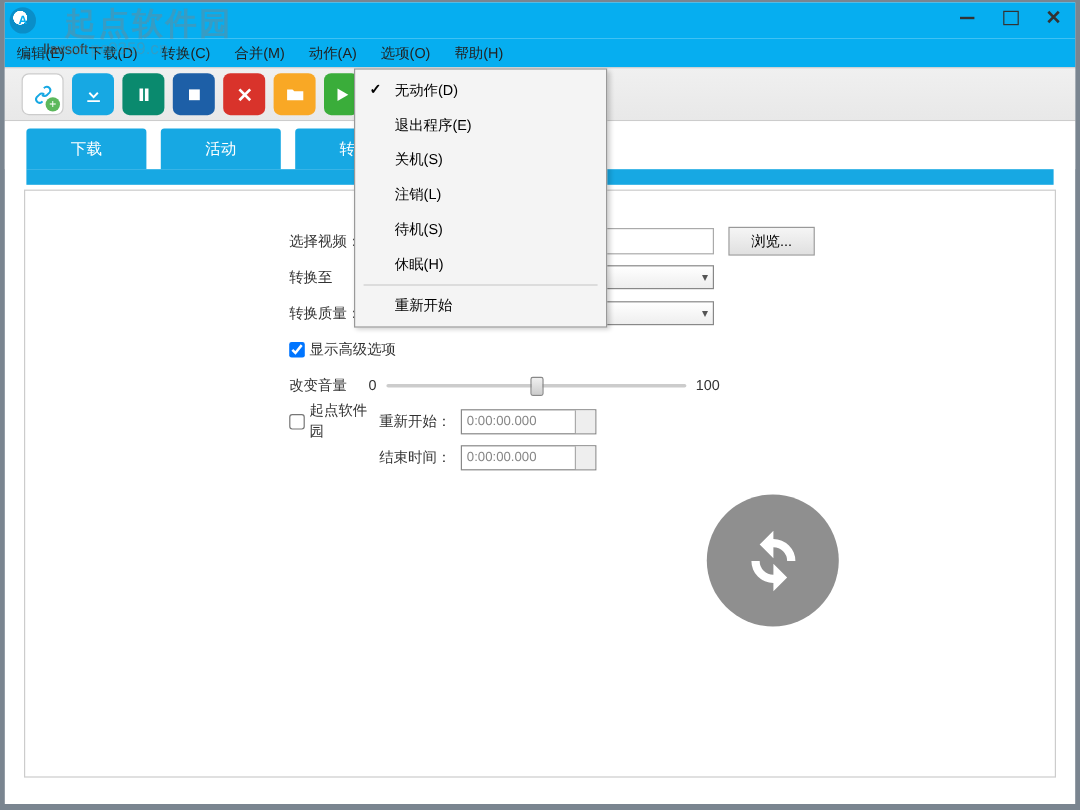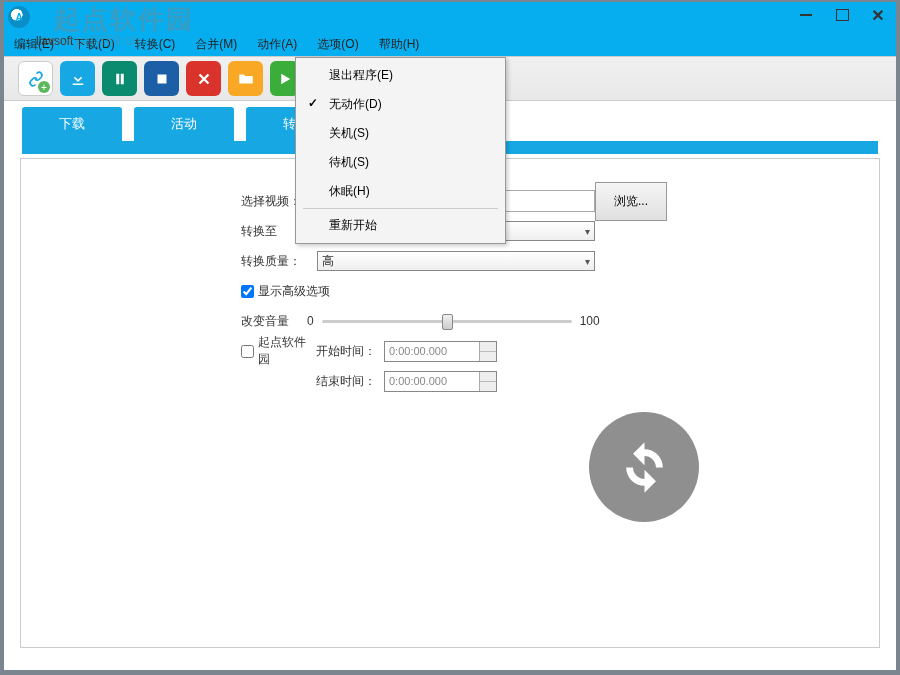--- a/index.html
+++ b/index.html
@@ -33,21 +33,21 @@
 .tbtn svg { width:18px; height:18px; fill:#fff; }
 
 .tabbar { height: 40px; background:#fff; display:flex; align-items:flex-end; padding-left:18px; gap:12px; padding-top:6px; }
 .tab { width:100px; height:34px; background:#17a8e3; color:#fff; display:flex; align-items:center; justify-content:center; font-size:13px; border-radius:3px 3px 0 0; cursor:pointer; }
 .blue-strip { height:13px; background:#17a8e3; margin:0 18px 0 18px; }
 
 .content { padding: 30px 20px 20px 220px; font-size:12px; color:#333; }
 .row { display:flex; align-items:center; margin-bottom:6px; height:24px; }
 .label { width:70px; text-align:left; margin-right:6px;}
 .text-input { height:22px; border:1px solid #aaa; background:#fff; padding:0 4px; font-size:12px;}
-.browse { height:39px; width:72px; border:1px solid #999; background:linear-gradient(#f5f5f5,#e0e0e0); font-size:12px; cursor:pointer;}
+.browse { height:24px; width:72px; border:1px solid #999; background:linear-gradient(#f5f5f5,#e0e0e0); font-size:12px; margin-left:12px; cursor:pointer;}
 .combo { height:20px; border:1px solid #888; background:linear-gradient(#fff,#eee); display:flex; align-items:center; padding:0 4px; font-size:12px; position:relative; width:278px;}
 .combo::after { content:'▾'; position:absolute; right:4px; font-size:10px; color:#555;}
 .combo svg{width:13px;height:13px;margin-right:4px;fill:#3a7ab8;}
 .chk { width:13px; height:13px; margin-right:4px; vertical-align:middle;}
 .slider-wrap { display:flex; align-items:center; gap:8px;}
 .slider { width:250px; height:18px; position:relative;}
 .slider-track { position:absolute; top:8px; left:0; right:0; height:3px; background:#ccc; border-radius:2px;}
 .slider-thumb { position:absolute; top:2px; left:120px; width:11px; height:16px; background:linear-gradient(#f0f0f0,#ccc); border:1px solid #888; border-radius:2px;}
 .spinner { width:113px; height:21px; border:1px solid #888; display:flex; align-items:center; padding-left:4px; font-size:11px; color:#888; position:relative; background:#fff;}
 .spinner::after{ content:''; position:absolute; right:0; top:0; bottom:0; width:16px; border-left:1px solid #aaa; background:linear-gradient(#eee 49%,#bbb 50%,#eee 51%);}
@@ -166,21 +166,21 @@
           <div class="slider">
             <div class="slider-track"></div>
             <div class="slider-thumb"></div>
           </div>
           <span>100</span>
         </div>
       </div>
       <div class="row">
         <input type="checkbox" class="chk" style="">
         <span style="width:58px">起点软件园</span>
-        <span style="width:68px">开始时间：</span>
+        <span style="width:68px">重新开始：</span>
         <div class="spinner">
             <span>0:00:00.000</span>
           </div>
       </div>
       <div class="row">
         <span style="width:75px"></span>
         <span style="width:68px">结束时间：</span>
         <div class="spinner">
             <span>0:00:00.000</span>
           </div>
@@ -188,22 +188,23 @@
     </div>
 
     <div class="big-circle">
       <svg viewBox="0 0 24 24">
           <path d="M12 4V1L7 6l5 5V7a5 5 0 0 1 5 5h3a8 8 0 0 0-8-8zm0 13a5 5 0 0 1-5-5H4a8 8 0 0 0 8 8v3l5-5-5-5v4z"></path>
         </svg>
     </div>
   </div>
 
   <div class="dropdown">
+    <div class="dd-item dd-check">无动作(D)</div>
     <div class="dd-item">退出程序(E)</div>
-    <div class="dd-item dd-check">无动作(D)</div>
     <div class="dd-item">关机(S)</div>
+    <div class="dd-item">注销(L)</div>
     <div class="dd-item">待机(S)</div>
     <div class="dd-item">休眠(H)</div>
     <div class="dd-sep"></div>
     <div class="dd-item">重新开始</div>
   </div>
 
 </div>
 
 </body></html>

